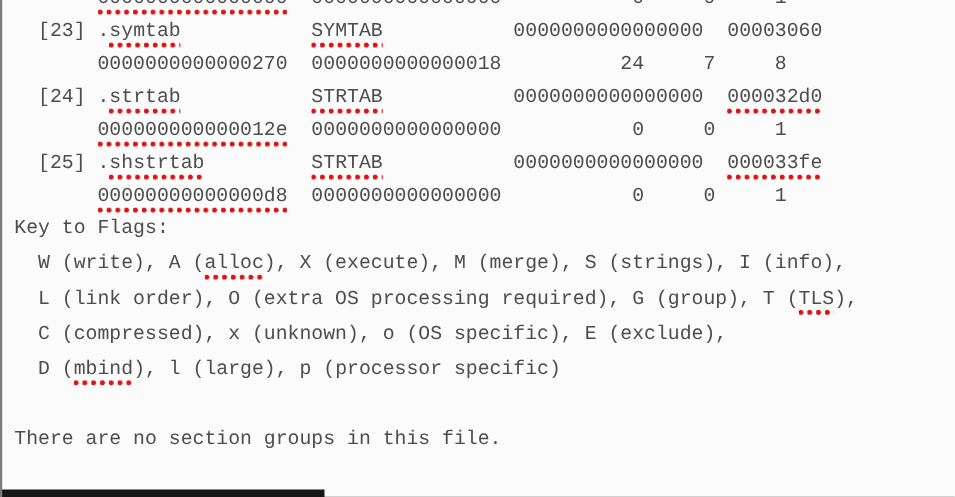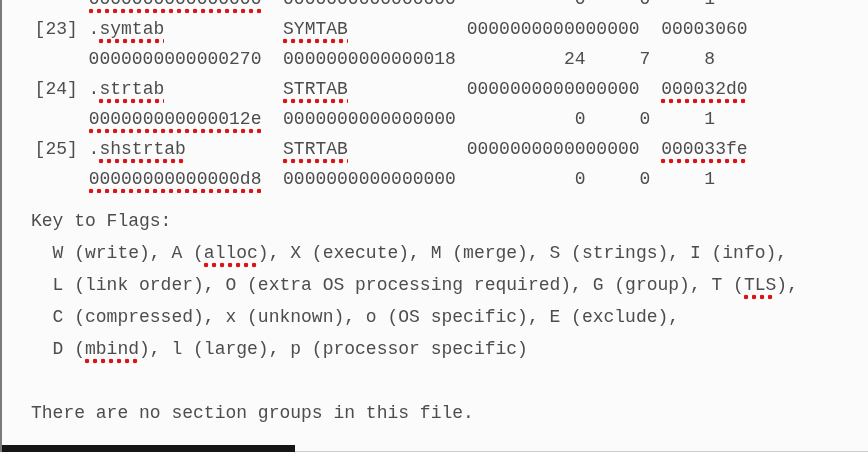--- a/index.html
+++ b/index.html
@@ -13,21 +13,21 @@
     background: var(--bg, #fbfbfb);
     color: var(--fg, #4d4d4d);
     font-size: 18px; line-height: 30px;
   }
   .left-border {
     position: absolute; left: 0; top: 0; width: 2px; height: 452px;
     background: var(--border, #7b7b7b); z-index: 5;
   }
   .block { position: absolute; left: 13px; white-space: pre; }
   .sections-block { top: -16px; }
-  .flags-block { top: 205px; line-height: 32px; margin-left: 18px; }
+  .flags-block { top: 192px; line-height: 32px; }
   .tline { min-height: 30px; }
   .flags-block .tline { min-height: 32px; }
   .sq { position: relative; }
   .sq::after {
     content: ""; position: absolute; left: 0; right: 0; bottom: -5px; height: 6px;
     background-image: radial-gradient(circle at 2px 3px, var(--sqc, #de1313) 2px, rgba(0,0,0,0) 2.6px);
     background-size: 8px 6px; background-repeat: repeat-x;
   }
   .bottom-hairline {
     position: absolute; left: 0; bottom: 0; width: 868px; height: 1px;

